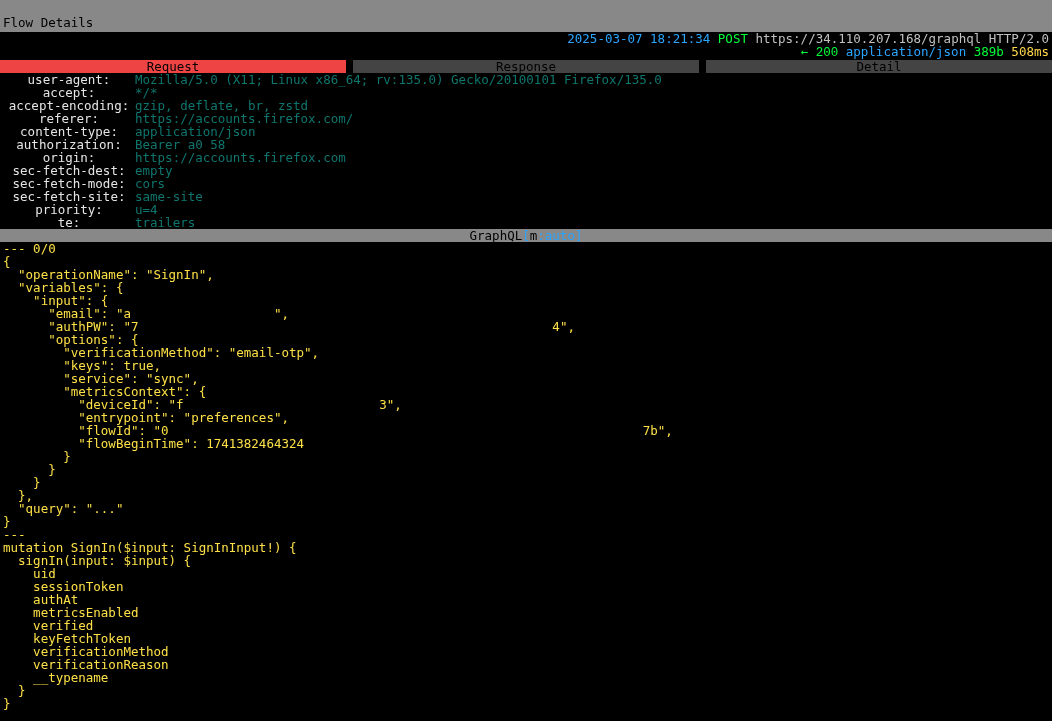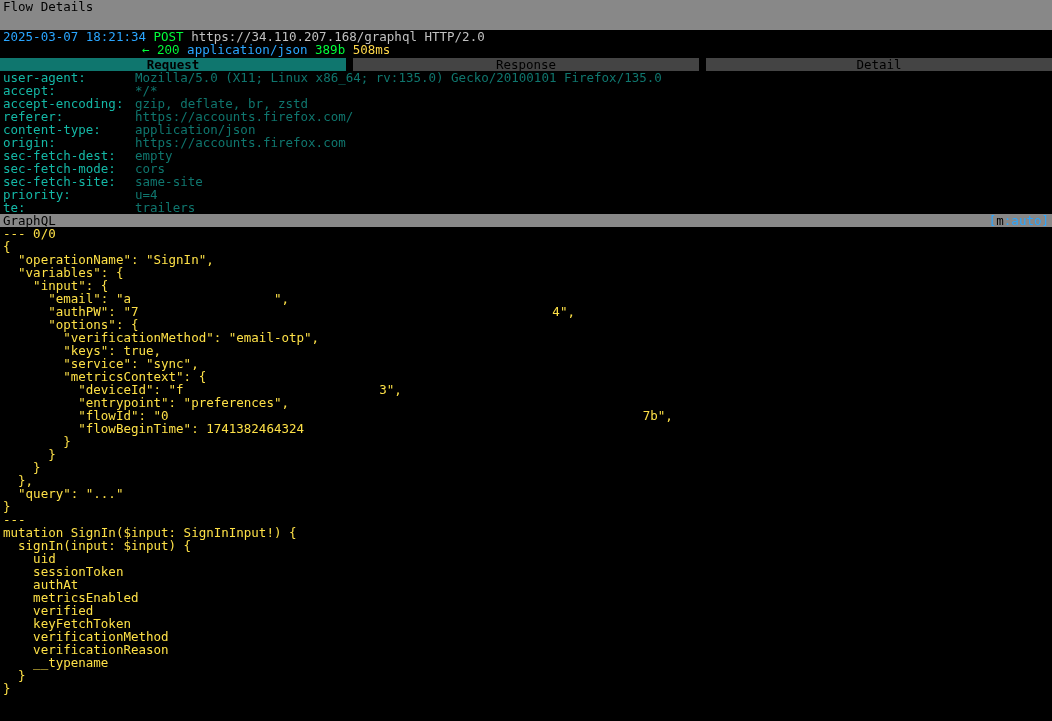--- a/index.html
+++ b/index.html
@@ -13,68 +13,69 @@
       font-family: "Menlo", "Monaco", "Consolas", monospace;
       font-size: 12.5px;
       line-height: 13px;
       width: 1052px;
       height: 721px;
       overflow: hidden;
     }
     .title-bar {
       background: #888;
       color: #000;
-      padding: 0 3px;
+      padding: 16px 3px;
       height: 30px;
     }
     .summary-line {
       padding: 0 3px;
+      text-align: right;
     }
     .tabs {
       display: flex;
     }
     .tab {
       flex: 1;
       text-align: center;
       height: 13px;
       line-height: 13px;
     }
     .tab-active {
-      background: #0f766e;
-      color: #000;
-      font-weight: bold;
+      background: #ef4444;
+      color: #000;
     }
     .tab-inactive {
       background: #444;
       color: #000;
     }
     .tab-gap {
       width: 7px;
       flex: 0 0 7px;
     }
     .headers {
       padding: 0 3px;
     }
     .header-row {
       display: flex;
     }
     .header-key {
-      color: #14b8a6;
+      color: #e5e5e5;
       width: 132px;
       flex: 0 0 132px;
+      text-align: center;
     }
     .header-val {
       color: #0f766e;
     }
     .section-bar {
       background: #888;
       color: #000;
       height: 13px;
       display: flex;
-      justify-content: space-between;
+      justify-content: center;
       padding: 0 3px;
     }
     .graphql-body {
       padding: 0 3px;
       white-space: pre;
       color: #fde047;
     }
     .c-ts     { color: #2aa6ff; }
     .c-method { color: #00ff3a; }
     .c-url    { color: #c0c0c0; }
@@ -136,20 +137,24 @@
       <span class="header-key">accept-encoding:</span>
       <span class="header-val">gzip, deflate, br, zstd</span>
     </div>
     <div class="header-row">
       <span class="header-key">referer:</span>
       <span class="header-val">https://accounts.firefox.com/</span>
     </div>
     <div class="header-row">
       <span class="header-key">content-type:</span>
       <span class="header-val">application/json</span>
+    </div>
+    <div class="header-row">
+      <span class="header-key">authorization:</span>
+      <span class="header-val">Bearer a0                                              58</span>
     </div>
     <div class="header-row">
       <span class="header-key">origin:</span>
       <span class="header-val">https://accounts.firefox.com</span>
     </div>
     <div class="header-row">
       <span class="header-key">sec-fetch-dest:</span>
       <span class="header-val">empty</span>
     </div>
     <div class="header-row">

